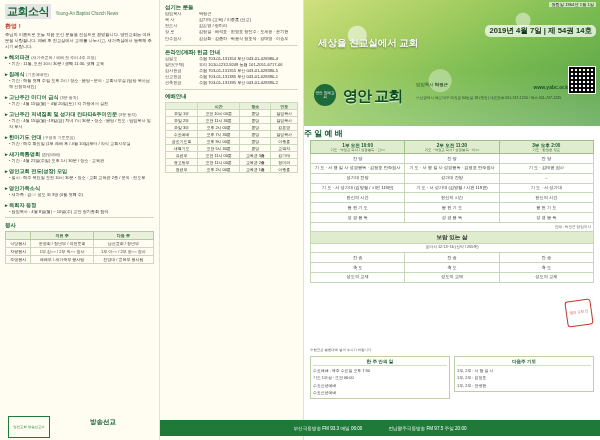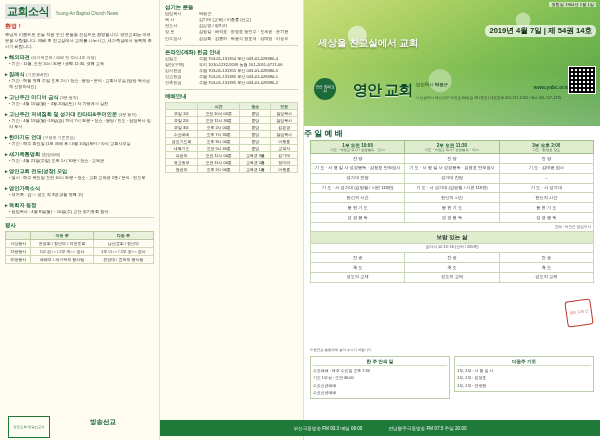--- a/index.html
+++ b/index.html
@@ -37,21 +37,21 @@
   .right{position:absolute;left:304px;top:0;width:296px;height:440px;background:#ffffff;}
   .photo{position:absolute;left:0;top:0;width:296px;height:126px;background:
       radial-gradient(circle at 18% 28%,rgba(255,255,255,.55) 0 9px,transparent 10px),
       radial-gradient(circle at 74% 16%,rgba(255,255,255,.45) 0 7px,transparent 8px),
       radial-gradient(circle at 46% 64%,rgba(255,255,255,.35) 0 11px,transparent 12px),
       linear-gradient(150deg,#cfe07e 0%,#a9cf63 28%,#7fbe53 55%,#4f9e44 100%);}
   .photo:after{content:"";position:absolute;inset:0;background:linear-gradient(0deg,rgba(255,255,255,.25),rgba(255,255,255,0) 45%);}
   .topbar{position:absolute;right:4px;top:2px;font-size:4.2px;color:#1b1b1b;background:rgba(255,255,255,.6);padding:0 2px;}
   .issue{position:absolute;right:4px;top:25px;font-size:7.6px;font-weight:bold;color:#12321a;background:rgba(255,255,255,.72);padding:1px 4px;border-radius:5px;}
   .slogan{position:absolute;left:14px;top:36px;font-size:9.5px;font-weight:bold;color:#ffffff;line-height:1.5;text-shadow:0 1px 2px rgba(0,0,0,.45);}
-  .logo-wrap{position:absolute;left:10px;top:78px;display:flex;align-items:flex-end;gap:17px;}
+  .logo-wrap{position:absolute;left:10px;top:84px;display:flex;align-items:flex-end;gap:7px;}
   .logo-mark{width:22px;height:22px;border-radius:50%;background:#1d6b3a;color:#fff;font-size:3.6px;display:flex;align-items:center;justify-content:center;text-align:center;line-height:1.15;}
   .logo-name{font-size:15px;font-weight:bold;color:#0d4d24;letter-spacing:-1px;text-shadow:0 1px 1px rgba(255,255,255,.8);}
   .pastor{position:absolute;left:112px;top:82px;font-size:4.4px;color:#153a1d;line-height:1.5;}
   .addr{position:absolute;left:112px;top:96px;font-size:3.6px;color:#27402b;line-height:1.45;}
   .site{position:absolute;right:30px;top:84px;font-size:5px;font-weight:bold;color:#16532b;}
   .qr{position:absolute;right:4px;top:66px;width:26px;height:26px;background:
     repeating-linear-gradient(90deg,#111 0 2px,#fff 2px 4px),
     repeating-linear-gradient(0deg,#111 0 2px,transparent 2px 4px);background-blend-mode:multiply;border:1px solid #fff;}
 
   .worship-h{position:absolute;left:0;top:128px;width:296px;text-align:left;font-size:8px;font-weight:bold;color:#0f5c2e;}

